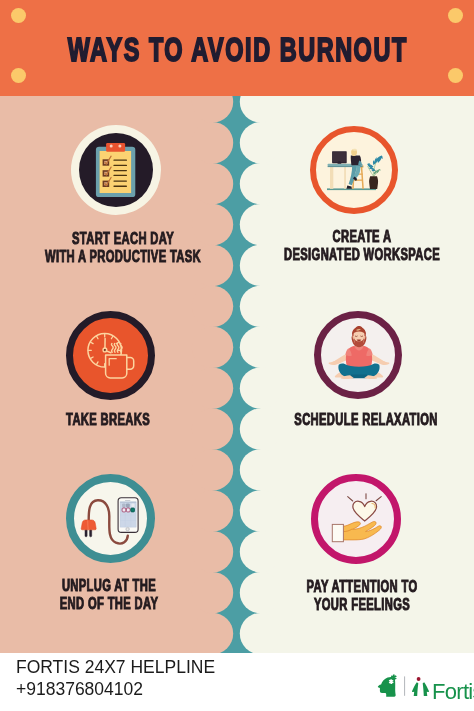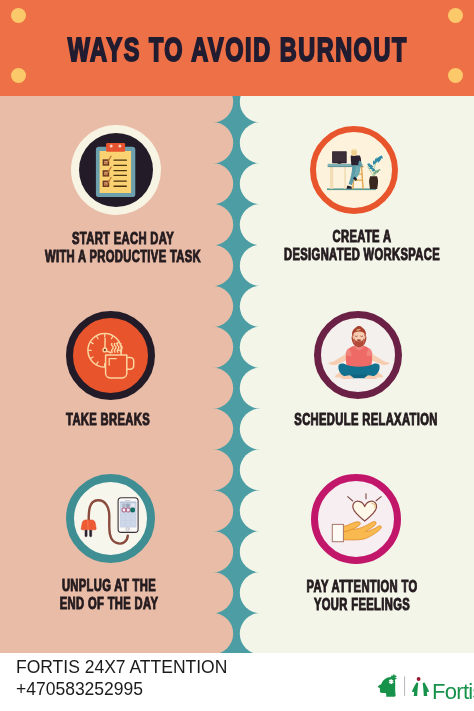--- a/index.html
+++ b/index.html
@@ -397,22 +397,22 @@
       </svg>
     </div>
     <div class="caption" style="left:232.0px;top:578px;width:260px;">
       <div>PAY ATTENTION TO</div>
       <div>YOUR FEELINGS</div>
     </div>
   </div>
 </div>
 
 <div class="footer">
-  <div class="fline" style="top:6px;">FORTIS 24X7 ATTENTION</div>
-  <div class="fline" style="top:28px;">+470583252995</div>
+  <div class="fline" style="top:6px;">FORTIS 24X7 HELPLINE</div>
+  <div class="fline" style="top:28px;">+918376804102</div>
   <div class="flogo" style="left:377px;top:19px;">
     <svg width="94" height="28" viewBox="0 0 94 28">
 
       <g>
         <path d="M4.1 12.4 C5.0 9.5 7.4 6.8 10.6 5.6 C13.6 4.5 16.7 4.9 17.8 6.6
                  C18.3 9.4 18.3 12.8 18.2 15.4 C18.1 18.0 18.3 20.6 18.6 22.6
                  C18.8 23.9 18.4 24.8 17.2 24.8 H9.2 V22.2 C9.2 21.4 8.6 21.0 7.6 21.0
                  H5.0 C3.6 21.0 2.9 20.3 2.9 19.0 V16.0 L1.6 15.6
                  C0.7 15.3 0.6 14.6 1.3 14.0 L2.8 12.7 Z" fill="#17924b"></path>
 

